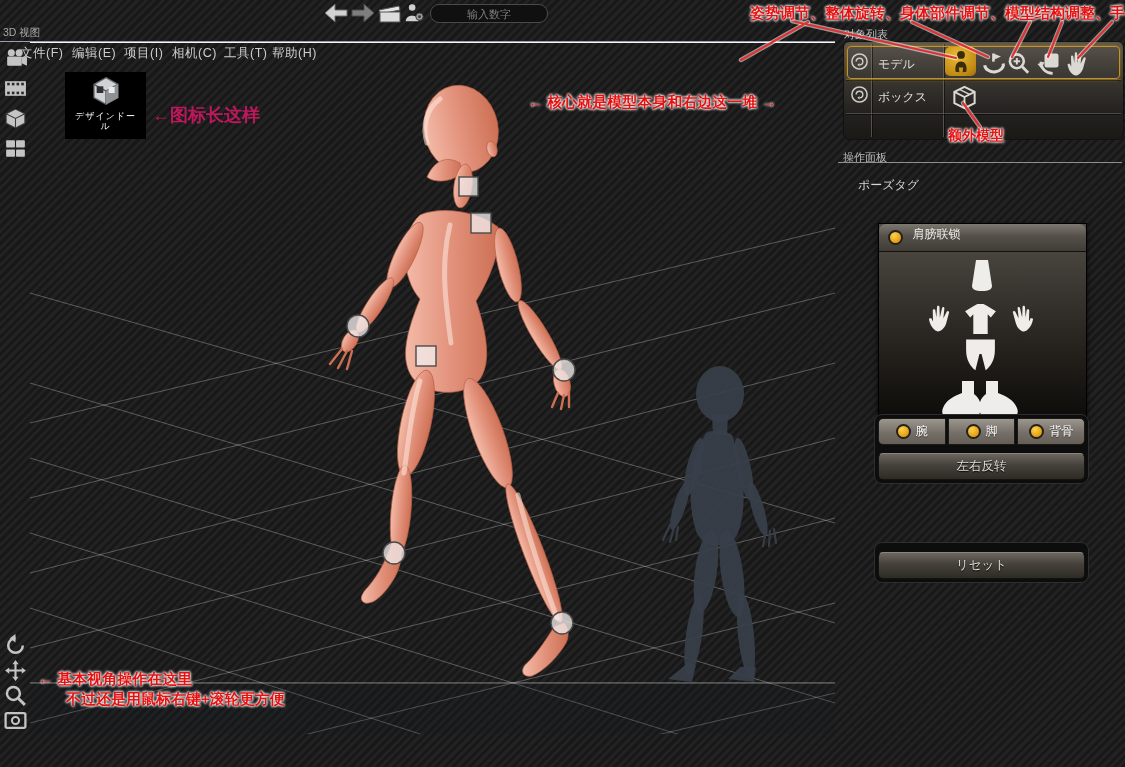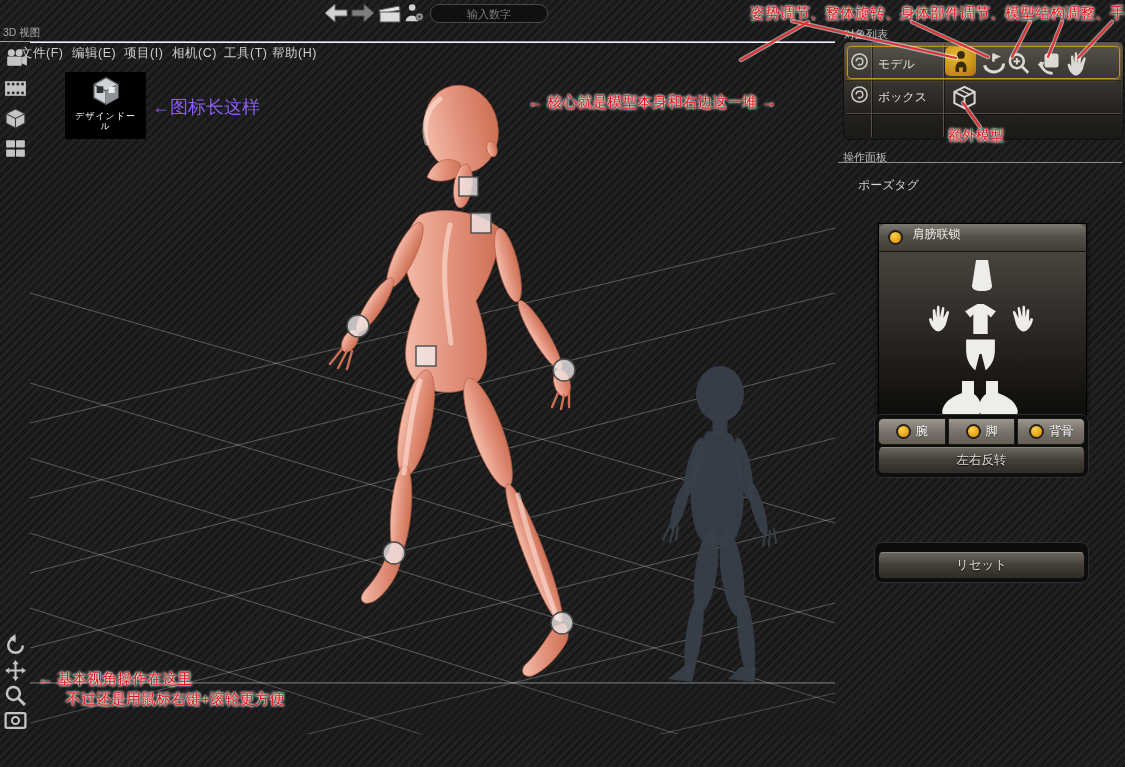--- a/index.html
+++ b/index.html
@@ -73,29 +73,29 @@
   .part-row{display:flex;gap:2px;height:27px;margin-bottom:2px;}
   .part-cell{
     flex:1;display:flex;align-items:center;justify-content:center;gap:5px;
     background:linear-gradient(180deg,#9b968e,#756f67 55%,#645e56);
     border:1px solid #1c1a16;color:#fff;font-size:12px;text-shadow:0 1px 1px #333;
     cursor:pointer;
   }
   .part-cell:first-child{border-radius:5px 0 0 5px;}
   .part-cell:last-child{border-radius:0 5px 5px 0;}
   .act-btn{
-    height:25px;line-height:25px;margin-top:2px;text-align:center;
+    height:25px;line-height:25px;margin-top:8px;text-align:center;
     background:linear-gradient(180deg,#6b665e,#45403a 45%,#2e2b26);
     border:1px solid #15130f;border-top-color:#8a857c;border-radius:5px;
     color:#dddbd6;font-size:12.5px;cursor:pointer;text-shadow:0 1px 1px #000;
   }
   
-  .ann{position:absolute;font-weight:normal;color:#e51212;white-space:nowrap;
+  .ann{position:absolute;font-weight:bold;color:#e51212;white-space:nowrap;
     text-shadow:0 0 3px #fff,0 0 3px #fff,0 0 2px #fff;pointer-events:none;}
-  .ann.dark{color:#8b5cf6;text-shadow:none;}
+  .ann.dark{color:#be185d;text-shadow:none;margin-top:8px;}
   .ann-lines{position:absolute;left:0;top:0;pointer-events:none;z-index:40;}
   .ann{z-index:41;}
 </style>
 </head>
 <body>
 
 <div class="menubar">
   <span class="menu-item" style="left:20px">文件(F)</span>
   <span class="menu-item" style="left:72px">编辑(E)</span>
   <span class="menu-item" style="left:124px">项目(I)</span>

